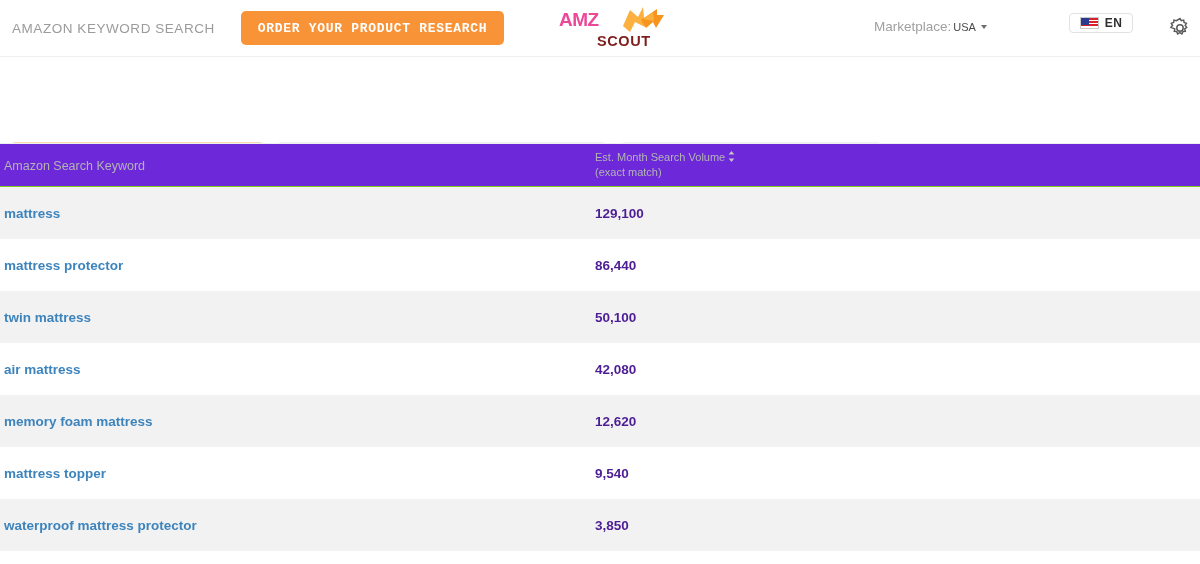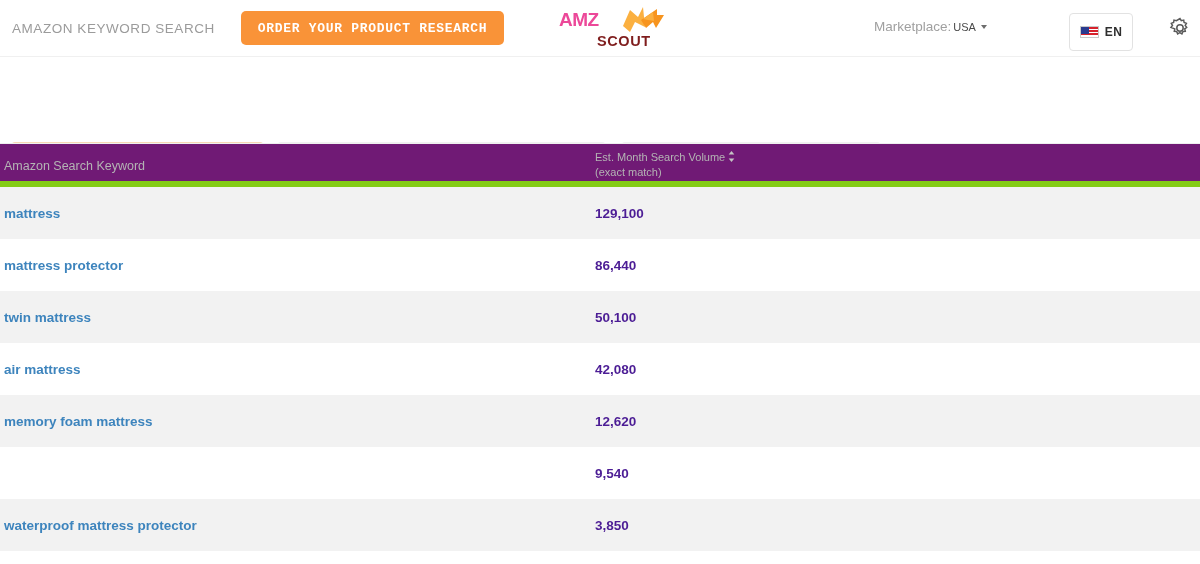--- a/index.html
+++ b/index.html
@@ -110,21 +110,21 @@
     border-right: 3.5px solid transparent;
     border-top: 4.5px solid #6d6d6d;
   }
 
   
   .lang-btn {
     position: absolute;
     left: 1069px;
     top: 13px;
     width: 64px;
-    height: 38px;
+    height: 20px;
     border: 1px solid #e2e2e2;
     border-radius: 4px;
     background: #fff;
     display: flex;
     align-items: center;
     justify-content: center;
     gap: 6px;
     cursor: pointer;
   }
   .flag {
@@ -246,23 +246,23 @@
     letter-spacing: 0.8px;
     text-transform: uppercase;
     cursor: pointer;
   }
 
   
   .table { width: 1200px; }
 
   .thead {
     height: 44px;
-    background: #701a75;
+    background: #6d28d9;
     border-top: 1px solid #efefef;
-    border-bottom: 6px solid #84cc16;
+    border-bottom: 1px solid #84cc16;
     position: relative;
   }
   .th-keyword {
     position: absolute;
     left: 4px;
     top: 15px;
     font-size: 12.5px;
     color: #b4b4b4;
     cursor: pointer;
   }
@@ -402,20 +402,21 @@
       </div>
       <div class="row">
         <div class="cell-keyword">air mattress</div>
         <div class="cell-volume">42,080</div>
       </div>
       <div class="row alt">
         <div class="cell-keyword">memory foam mattress</div>
         <div class="cell-volume">12,620</div>
       </div>
       <div class="row">
+        <div class="cell-keyword">mattress topper</div>
         <div class="cell-volume">9,540</div>
       </div>
       <div class="row alt">
         <div class="cell-keyword">waterproof mattress protector</div>
         <div class="cell-volume">3,850</div>
       </div>
     </div>
 </div>
 
 </body></html>

